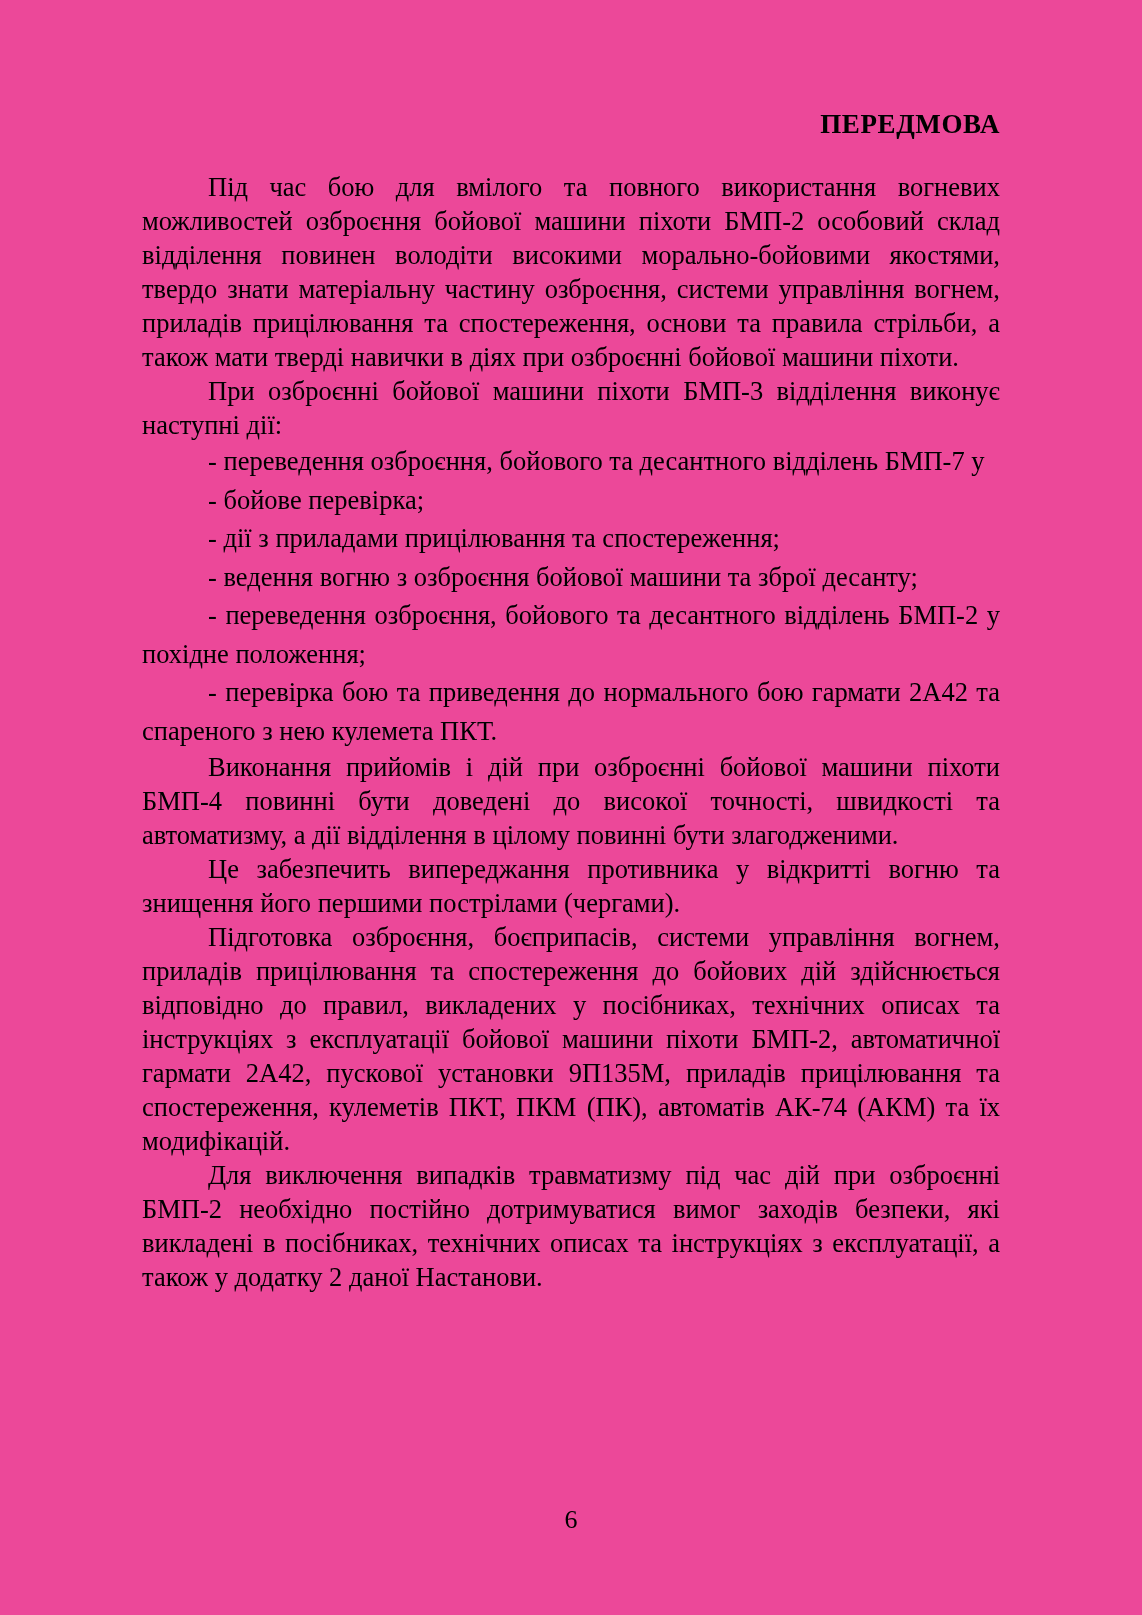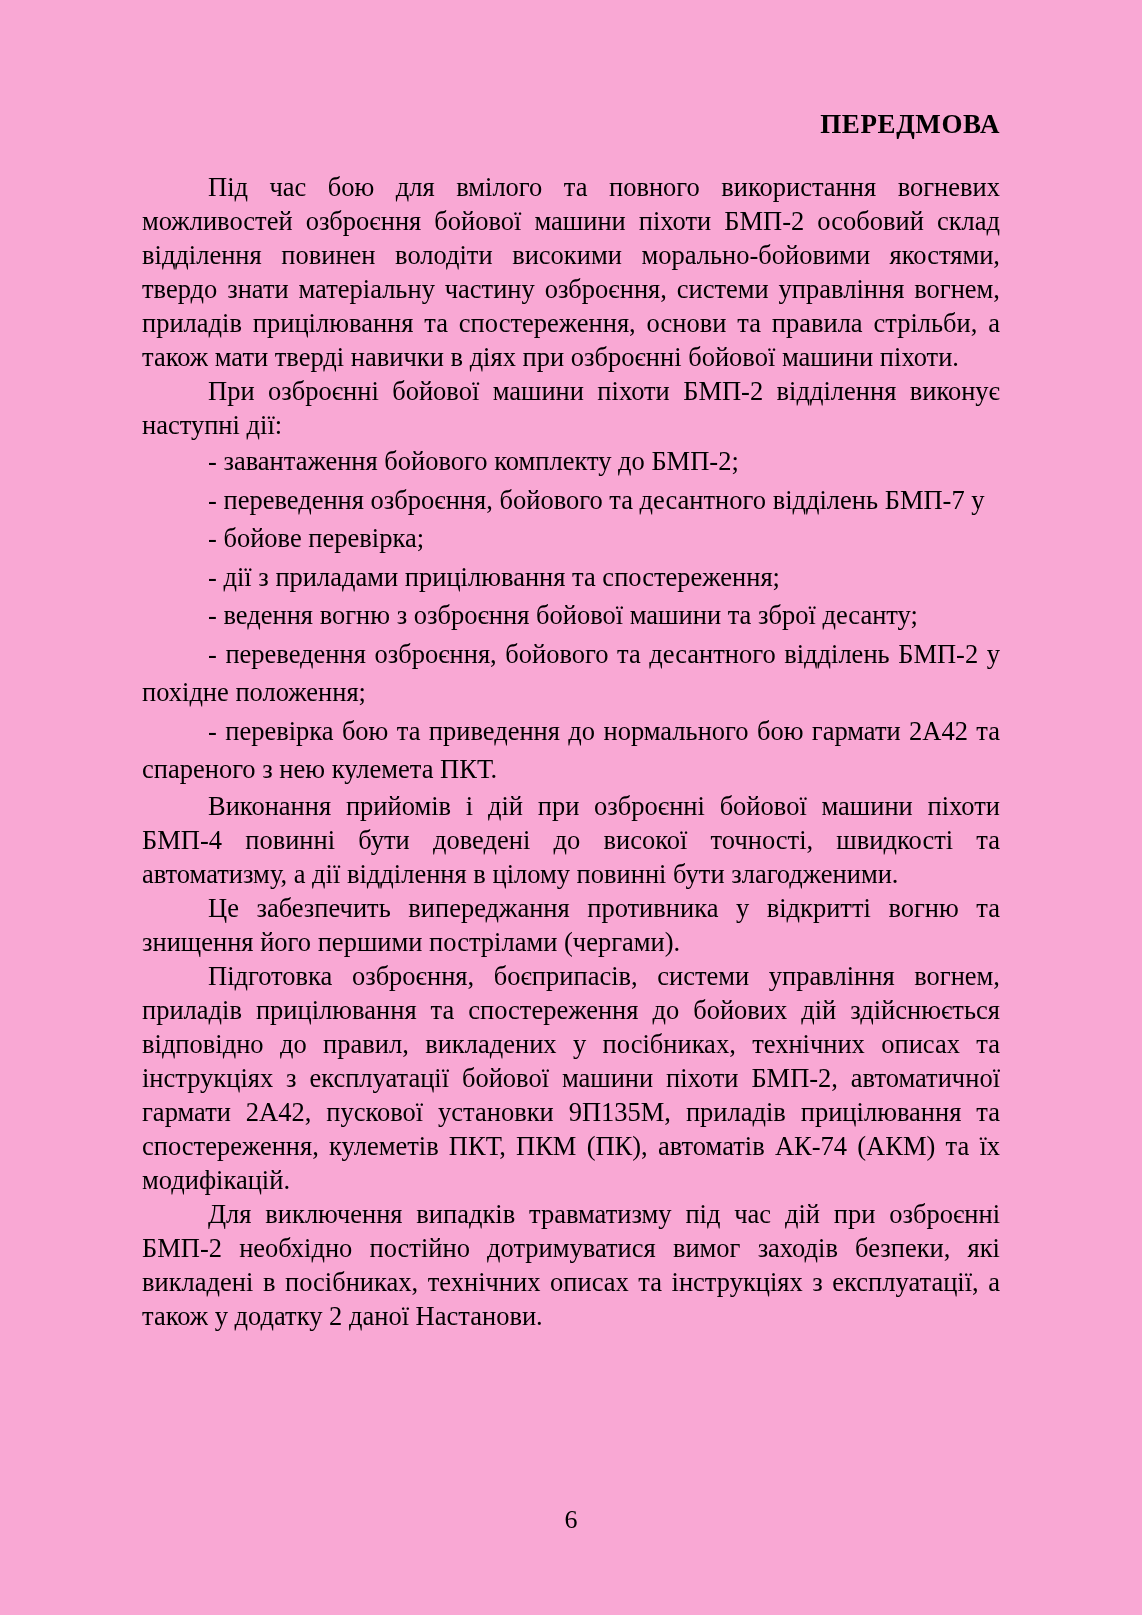--- a/index.html
+++ b/index.html
@@ -10,21 +10,21 @@
   }
   body {
     font-family: "Liberation Serif", "DejaVu Serif", serif;
     color: #000000;
   }
   .page {
     position: relative;
     width: 1142px;
     height: 1615px;
     margin: 0 auto;
-    background: #f9a8d4;
+    background: #ec4899;
     box-sizing: border-box;
     overflow: hidden;
   }
   .content {
     position: absolute;
     left: 142px;
     top: 0;
     width: 858px;
   }
   .doc-title {
@@ -81,24 +81,23 @@
 <div class="page">
 
   <div class="content">
 
     <h1 class="doc-title">ПЕРЕДМОВА</h1>
 
     <div class="body-block">
 
       <p class="para">Під час бою для вмілого та повного використання вогневих можливостей озброєння бойової машини піхоти БМП-2 особовий склад відділення повинен володіти високими морально-бойовими якостями, твердо знати матеріальну частину озброєння, системи управління вогнем, приладів прицілювання та спостереження, основи та правила стрільби, а також мати тверді навички в діях при озброєнні бойової машини піхоти.</p>
 
-      <p class="para">При озброєнні бойової машини піхоти БМП-2 відділення виконує наступні дії:</p>
+      <p class="para">При озброєнні бойової машини піхоти БМП-3 відділення виконує наступні дії:</p>
 
       <ul class="action-list">
-        <li class="single">- завантаження бойового комплекту до БМП-2;</li>
         <li class="single">- переведення озброєння, бойового та десантного відділень БМП-7 у</li>
         <li class="single">- бойове перевірка;</li>
         <li class="single">- дії з приладами прицілювання та спостереження;</li>
         <li class="single">- ведення вогню з озброєння бойової машини та зброї десанту;</li>
         <li>- переведення озброєння, бойового та десантного відділень БМП-2 у похідне положення;</li>
         <li>- перевірка бою та приведення до нормального бою гармати 2А42 та спареного з нею кулемета ПКТ.</li>
       </ul>
 
       <p class="para">Виконання прийомів і дій при озброєнні бойової машини піхоти БМП-4 повинні бути доведені до високої точності, швидкості та автоматизму, а дії відділення в цілому повинні бути злагодженими.</p>
 

